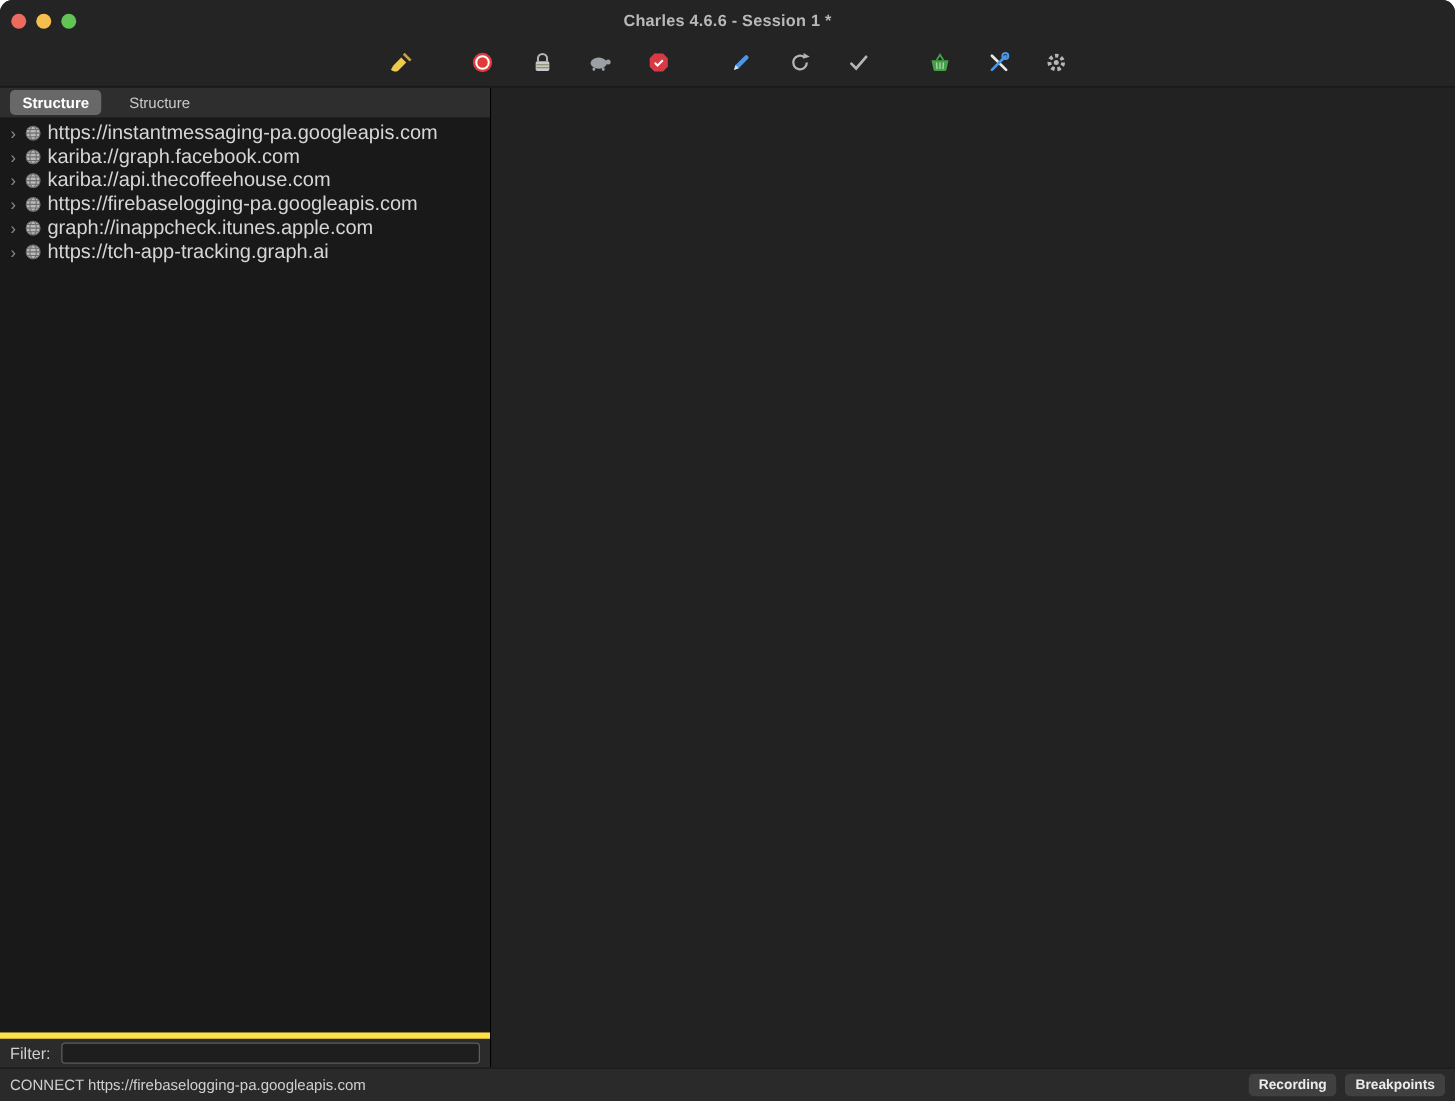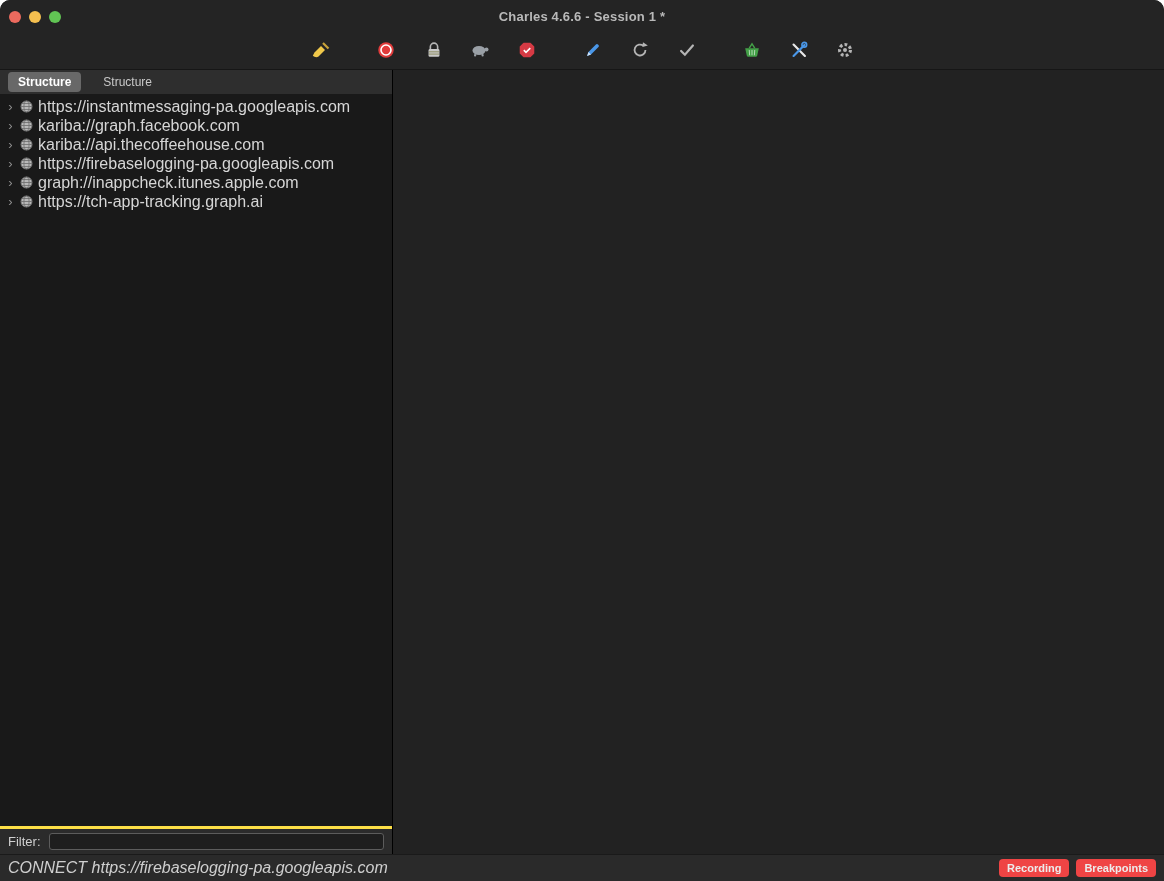--- a/index.html
+++ b/index.html
@@ -24,30 +24,30 @@
   .sidebar { width:393px; flex:0 0 auto; display:flex; flex-direction:column; border-right:1px solid #000000; }
   .tabbar { height:24px; background:#2e2e2e; display:flex; align-items:center; padding-left:8px; gap:12px; flex:0 0 auto; }
   .tab { font-size:12px; color:#c9c9c9; padding:3px 10px; border-radius:4px; }
   .tab.selected { background:#686868; color:#ffffff; font-weight:bold; }
   .tree { flex:1 1 auto; background:#191919; padding-top:3px; overflow:hidden; }
   .row { height:19px; display:flex; align-items:center; padding-left:6px; gap:5px; }
   .chev { color:#8f8f8f; font-size:13px; width:9px; line-height:1; text-align:center; }
   .globe { display:flex; align-items:center; }
   .rowlabel { font-size:16px; color:#d6d6d6; white-space:nowrap; }
 
-  .filterbar { height:28px; background:#2b2b2b; border-top:3px solid #fde047; display:flex; align-items:center; padding:0 8px; gap:8px; flex:0 0 auto; }
+  .filterbar { height:28px; background:#2b2b2b; border-top:5px solid #fde047; display:flex; align-items:center; padding:0 8px; gap:8px; flex:0 0 auto; }
   .filterlabel { font-size:13px; color:#d0d0d0; }
   .filterinput { flex:1; height:17px; background:#1e1e1e; border:1px solid #5c5c5c; border-radius:3px; color:#dddddd; font-size:11px; padding:0 4px; outline:none; }
 
   .main { flex:1 1 auto; background:#222222; }
 
   
   .statusbar { height:27px; background:#2a2a2a; border-top:1px solid #1a1a1a; display:flex; align-items:center; padding:0 8px; gap:7px; flex:0 0 auto; }
-  .statustext { font-size:16px; color:#cfcfcf; flex:1; white-space:nowrap;font-style:italic; }
-  .badge { background:#ef4444; color:#ececec; font-size:11px; font-weight:bold; padding:3px 8px; border-radius:4px; }
+  .statustext { font-size:12px; color:#cfcfcf; flex:1; white-space:nowrap; }
+  .badge { background:#404040; color:#ececec; font-size:11px; font-weight:bold; padding:3px 8px; border-radius:4px; }
 </style>
 </head>
 <body>
 
 <div class="window">
 
   <div class="titlebar">
     <div class="traffic">
       <div class="light red"></div>
       <div class="light yellow"></div>

